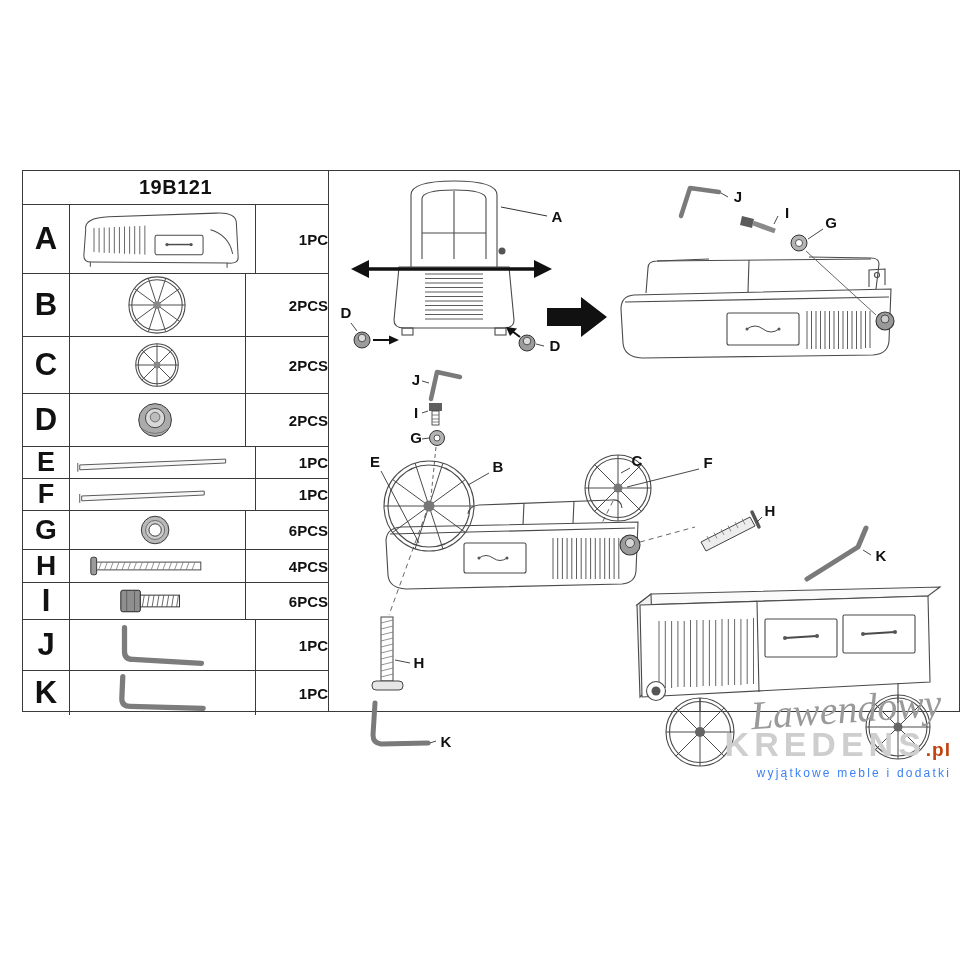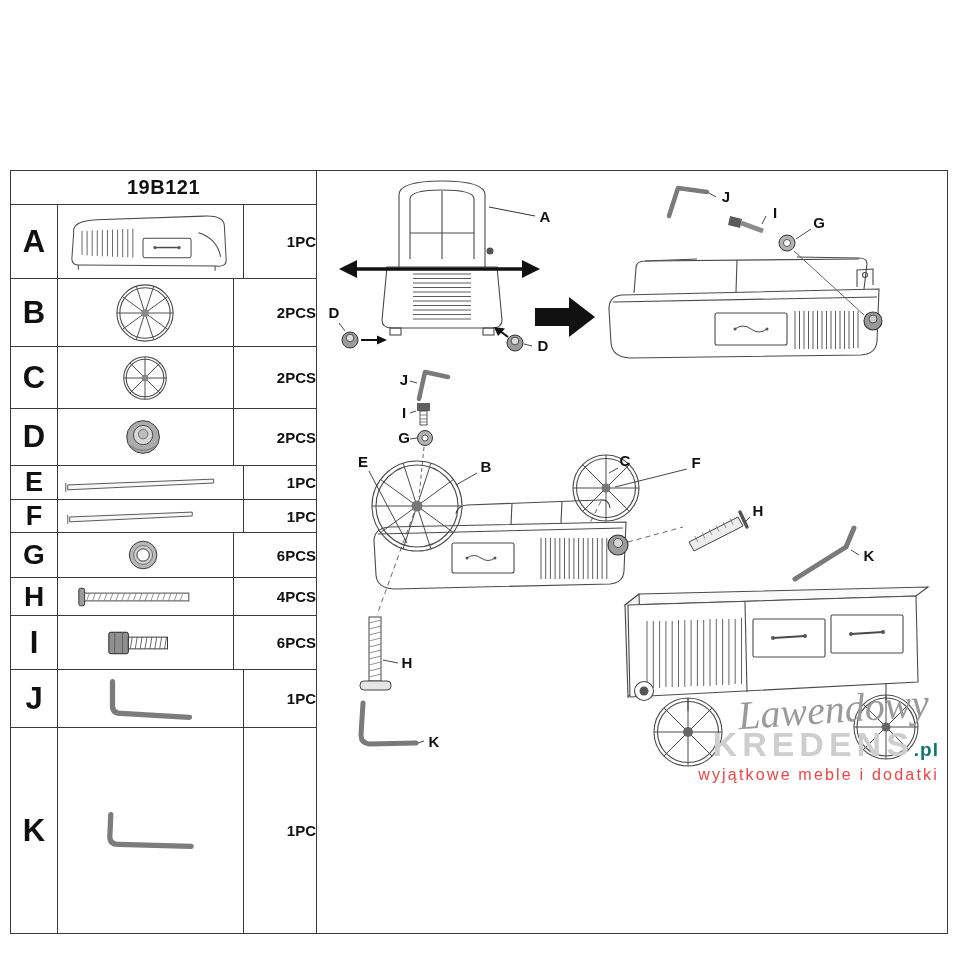--- a/index.html
+++ b/index.html
@@ -6,22 +6,22 @@
   html, body { margin: 0; padding: 0; }
   body {
     width: 960px; height: 960px;
     background: #ffffff;
     position: relative;
     font-family: "Liberation Sans", sans-serif;
     color: #111;
     overflow: hidden;
   }
   .frame {
-    position: absolute; left: 10px; top: 170px;
-    width: 938px; height: 764px;
+    position: absolute; left: 22px; top: 170px;
+    width: 938px; height: 542px;
     border: 1.5px solid #3a3a3a;
     display: flex;
     background: #fff;
   }
   
   .parts-table {
     width: 306px; flex: 0 0 306px;
     border-right: 1.5px solid #3a3a3a;
     display: flex; flex-direction: column;
   }
@@ -70,22 +70,22 @@
     font-family: "Liberation Serif", serif;
     font-style: italic; font-size: 40px; line-height: 1;
     color: #9a9a9a;
     transform: rotate(-4deg); transform-origin: 100% 50%;
     margin-right: 10px;
   }
   .wm-main {
     font-size: 34px; font-weight: bold; letter-spacing: 5px;
     color: #cecece; line-height: 1.15; margin-top: 2px;
   }
-  .wm-suffix { font-size: 19px; letter-spacing: 1px; color: #0f766e; }
-  .wm-tagline { font-size: 16px; letter-spacing: 2.2px; color: #ef4444; margin-top: 2px; }
+  .wm-suffix { font-size: 19px; letter-spacing: 1px; color: #c2410c; }
+  .wm-tagline { font-size: 12px; letter-spacing: 2.2px; color: #3b82f6; margin-top: 2px; }
 </style>
 </head>
 <body>
 
 <div class="frame">
 
   <div class="parts-table">
     <div class="table-title">19B121</div>
 
     <div class="part-row" style="height:74px">

